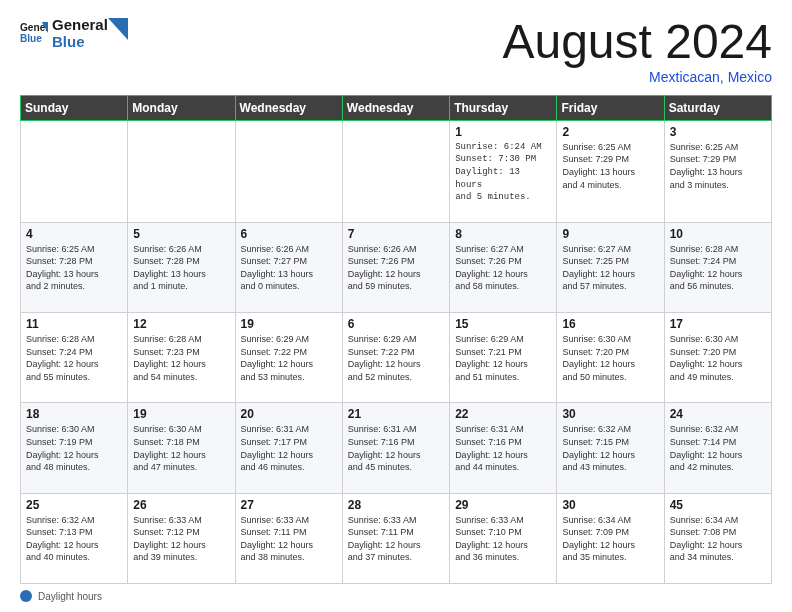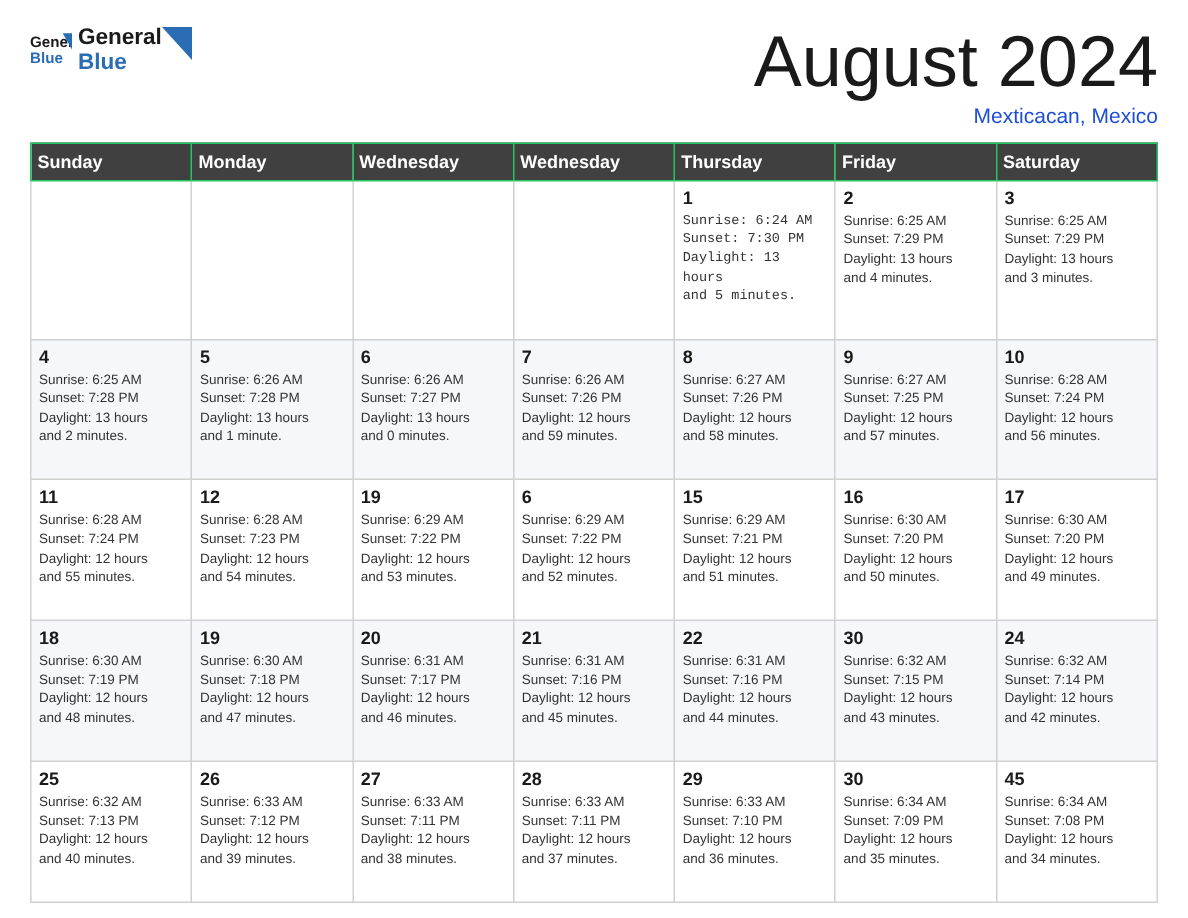--- a/index.html
+++ b/index.html
@@ -367,13 +367,17 @@
             <div class="day-number">45</div>
             <div class="day-info" style="white-space: pre-line;">Sunrise: 6:34 AM
 Sunset: 7:08 PM
 Daylight: 12 hours
 and 34 minutes.</div>
           </td>
         </tr>
       </tbody>
   </table>
 
+  <div class="footer">
+    <span class="footer-icon"></span>
+    <span>Daylight hours</span>
+  </div>
 </div>
 
 </body></html>

